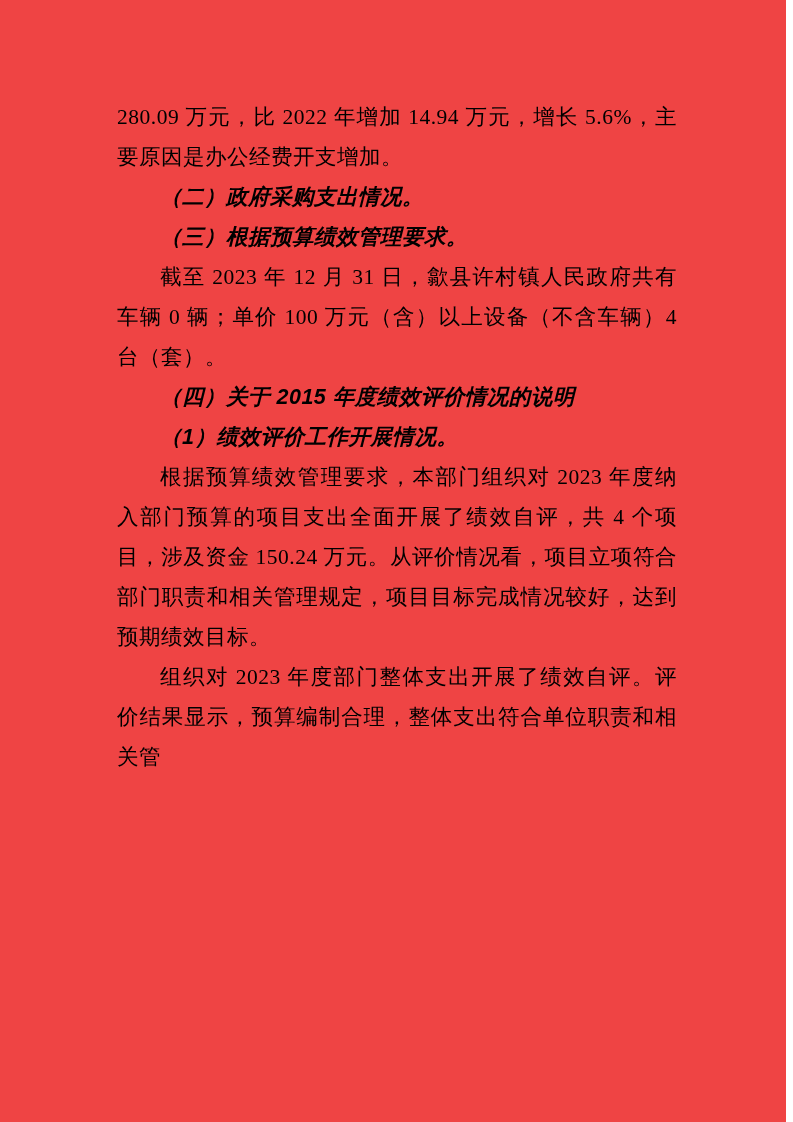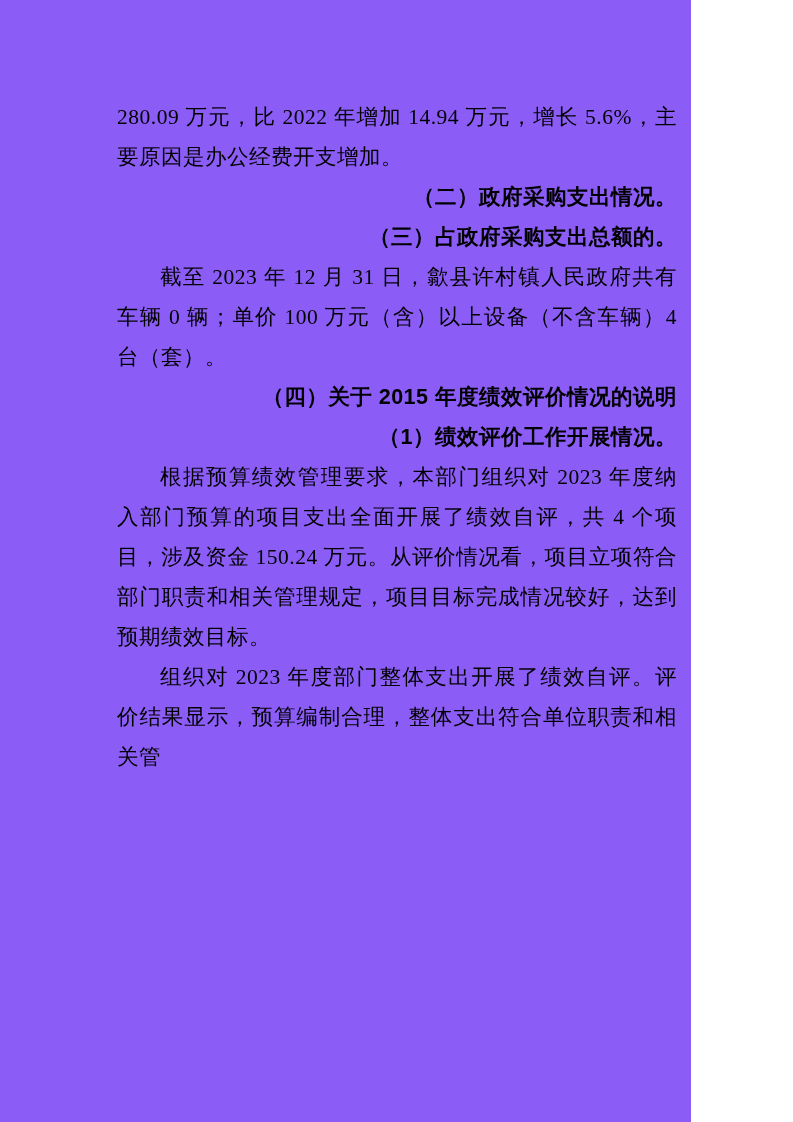--- a/index.html
+++ b/index.html
@@ -2,23 +2,23 @@
 <html><head>
 <meta charset="utf-8">
 <style>
   html, body {
     margin: 0;
     padding: 0;
     background: #ffffff;
   }
   .page {
     position: relative;
-    width: 691px;
+    width: 786px;
     height: 1122px;
-    background: #8b5cf6;
+    background: #ef4444;
     overflow: hidden;
     font-family: "Liberation Serif", "DejaVu Serif", serif;
     color: #000000;
   }
   .content {
     position: absolute;
     left: 117px;
     top: 97px;
     width: 560px;
     font-size: 21.5px;
@@ -29,38 +29,39 @@
   .block {
     margin: 0;
     padding: 0;
   }
   .block.indent {
     text-indent: 2em;
   }
   .block.heading {
     font-weight: bold;
     font-family: "Liberation Sans", "DejaVu Sans", sans-serif;
-    text-align: right;
+    text-align: left;
+    font-style: italic;
   }
   .block.body {
     font-weight: normal;
   }
 </style>
 </head>
 <body>
 
 <div class="page">
   <div class="content">
 
     <p class="block body">280.09 万元，比 2022 年增加 14.94 万元，增长 5.6%，主要原因是办公经费开支增加。</p>
 
     <p class="block heading indent">（二）政府采购支出情况。</p>
 
 
-    <p class="block heading indent">（三）占政府采购支出总额的。</p>
+    <p class="block heading indent">（三）根据预算绩效管理要求。</p>
 
     <p class="block body indent">截至 2023 年 12 月 31 日，歙县许村镇人民政府共有车辆 0 辆；单价 100 万元（含）以上设备（不含车辆）4 台（套）。</p>
 
     <p class="block heading indent">（四）关于 2015 年度绩效评价情况的说明</p>
 
     <p class="block heading indent">（1）绩效评价工作开展情况。</p>
 
     <p class="block body indent">根据预算绩效管理要求，本部门组织对 2023 年度纳入部门预算的项目支出全面开展了绩效自评，共 4 个项目，涉及资金 150.24 万元。从评价情况看，项目立项符合部门职责和相关管理规定，项目目标完成情况较好，达到预期绩效目标。</p>
 
     <p class="block body indent">组织对 2023 年度部门整体支出开展了绩效自评。评价结果显示，预算编制合理，整体支出符合单位职责和相关管</p>

